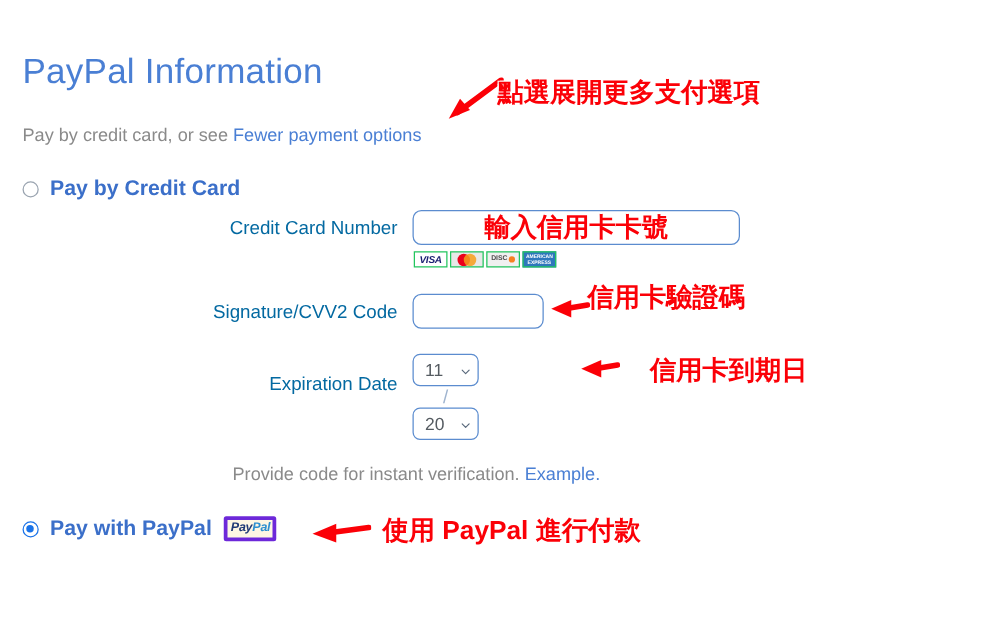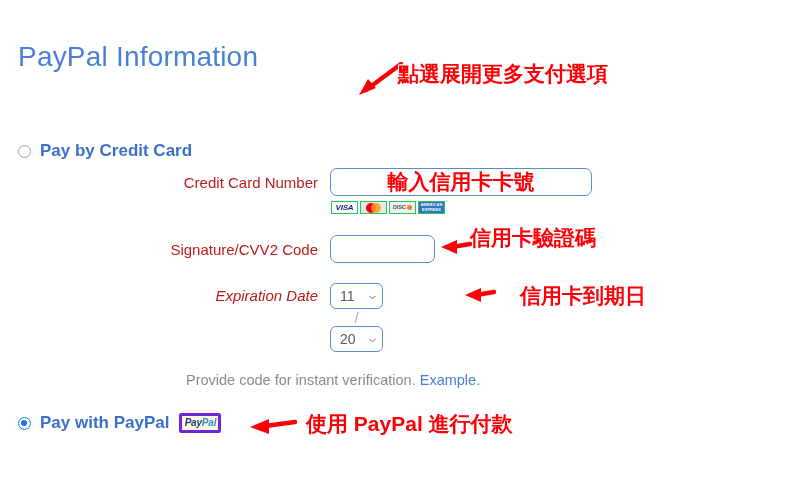--- a/index.html
+++ b/index.html
@@ -108,27 +108,27 @@
     line-height: 1;
     letter-spacing: -0.2px;
   }
   #paypal-badge .pp .a { color: #203a77; }
   #paypal-badge .pp .b { color: #2d8fd0; }
 
   
   .form-label {
     position: absolute;
     font-size: 15px;
-    color: #b91c1c;
+    color: #0369a1;
     text-align: right;
     white-space: nowrap;
   }
   #label-ccnum  { left: 60px; width: 258px; top: 174px; }
   #label-cvv    { left: 60px; width: 258px; top: 241px; }
-  #label-exp    { left: 60px; width: 258px; top: 287px; font-style: italic; }
+  #label-exp    { left: 60px; width: 258px; top: 299px; }
 
   
   .text-input {
     position: absolute;
     box-sizing: border-box;
     border: 1.3px solid #5b8ccf;
     border-radius: 7px;
     background: #ffffff;
     font-family: "Liberation Sans", "DejaVu Sans", sans-serif;
     outline: none;
@@ -307,20 +307,21 @@
   #arrow-exp    { left: 464px; top: 284px; }
   #arrow-paypal { left: 249px; top: 414px; }
 </style>
 </head>
 <body>
 
 <div class="page">
 
   <div id="page-title">PayPal Information</div>
 
+  <div id="subtitle"><span>Pay by credit card, or see </span><span class="link">Fewer payment options</span></div>
 
   <div class="radio-row" id="row-credit">
     <span class="radio"></span>
     <span class="radio-label">Pay by Credit Card</span>
   </div>
 
   <div class="form-label" id="label-ccnum">Credit Card Number</div>
   <input class="text-input" id="input-ccnum" type="text" placeholder="" style="">
   <div id="ccnum-overlay">
     <span class="annot" style="position:static;" id="annot-ccnum-inner">輸入信用卡卡號</span>

